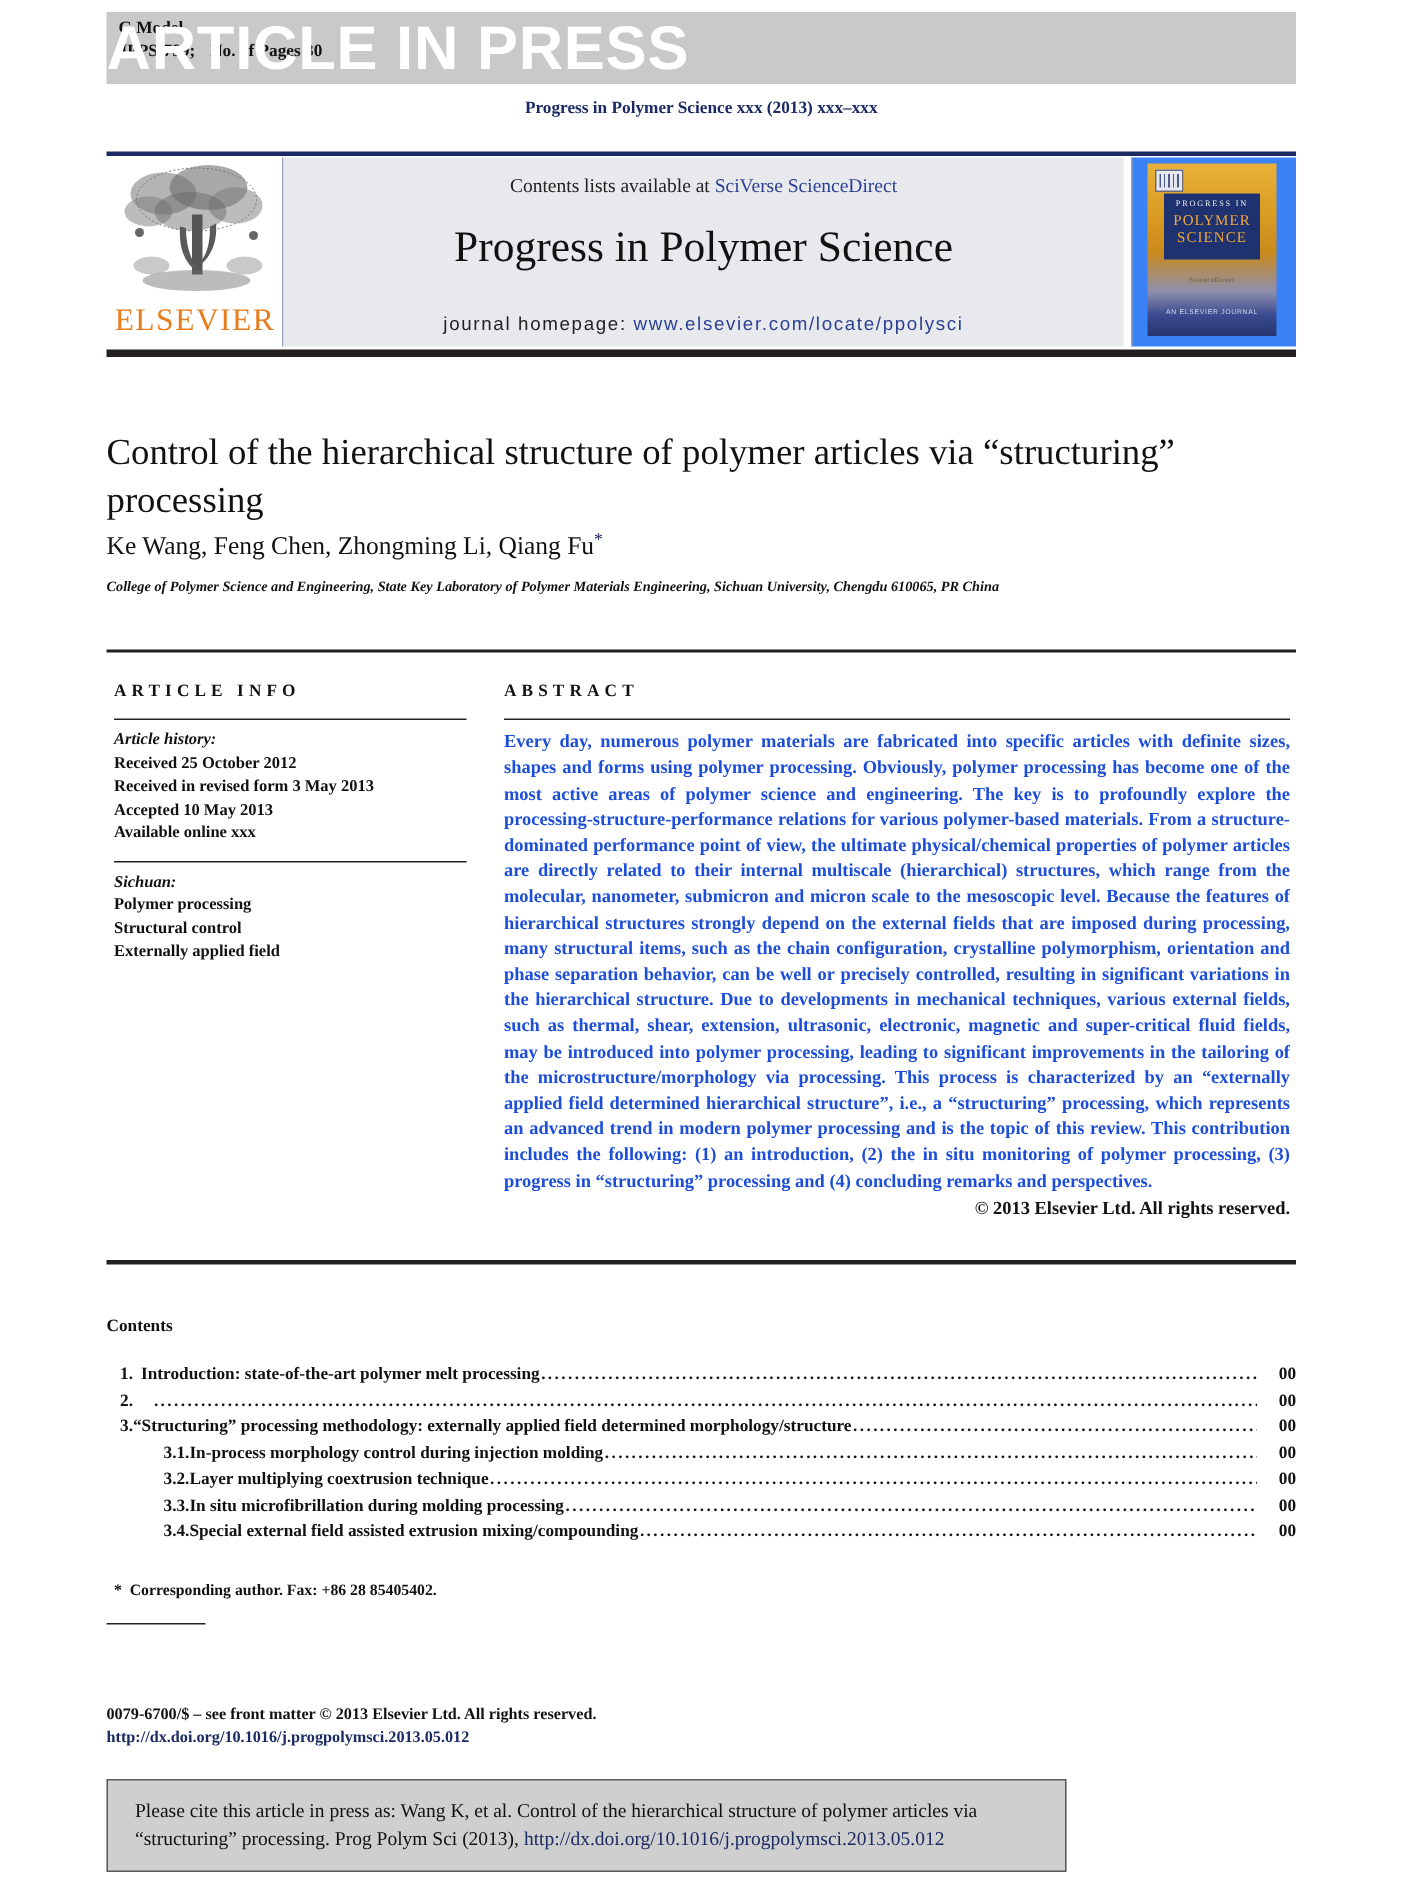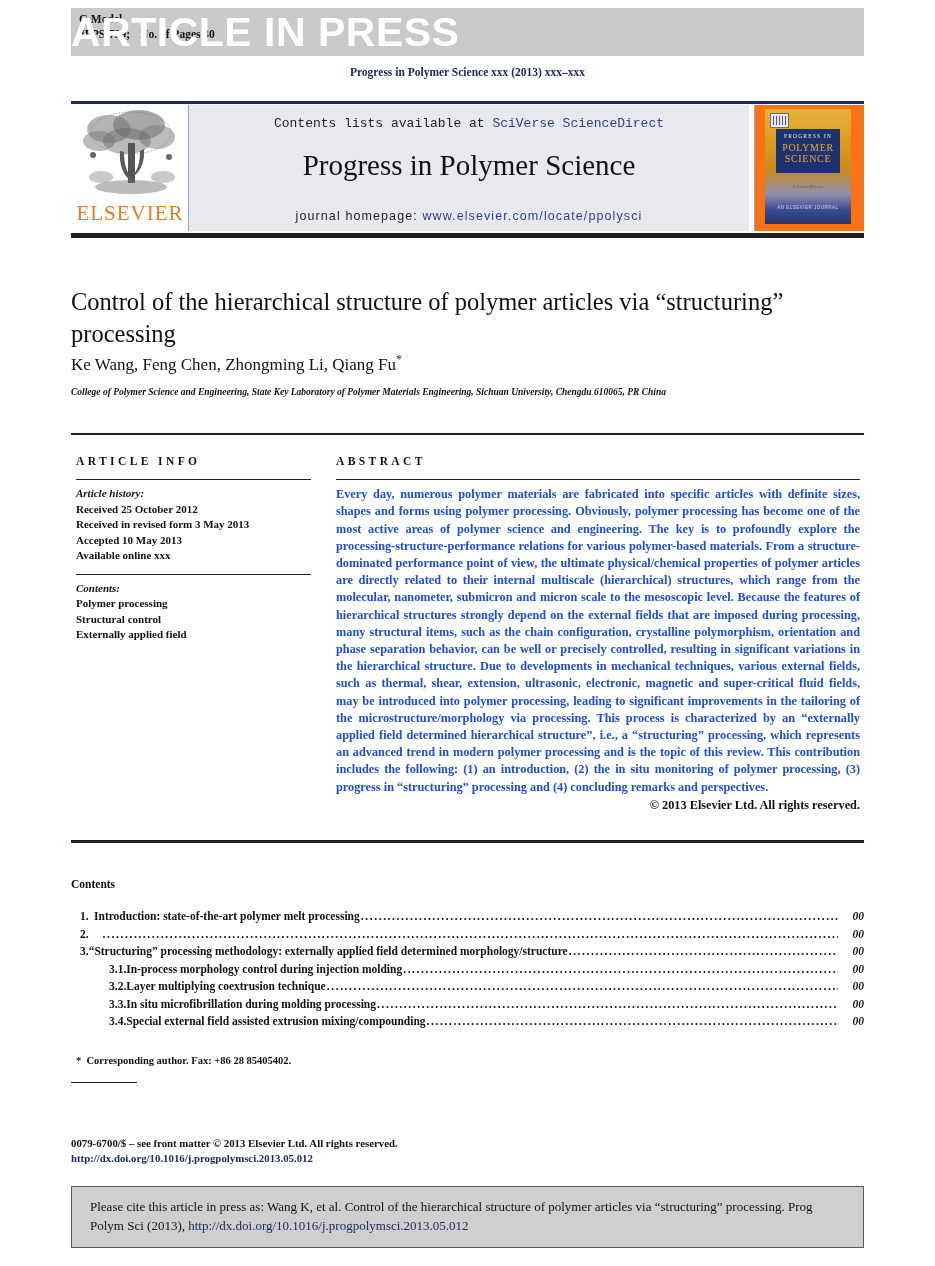--- a/index.html
+++ b/index.html
@@ -123,21 +123,21 @@
     width: 560px;
     height: 126px;
     background: #e8e9ed;
   }
   .cl-line {
     position: absolute;
     left: 0;
     right: 0;
     top: 11px;
     text-align: center;
-    font-family: Liberation Mono, monospace;
+    font-family: Liberation Serif, serif;
     font-size: 13px;
     color: #222;
   }
   .cl-line .sd { color: #2b3f92; }
   .journal-name {
     position: absolute;
     left: 0;
     right: 0;
     top: 42px;
     text-align: center;
@@ -157,21 +157,21 @@
     letter-spacing: 1.1px;
     color: #222;
   }
   .homepage .url { color: #2b3f92; }
   .cover-wrap {
     position: absolute;
     left: 683px;
     top: 0;
     width: 110px;
     height: 126px;
-    background: #f97316;
+    background: #3b82f6;
     border-left: 1px solid #9aa2c0;
     box-sizing: border-box;
   }
   .cover {
     position: absolute;
     left: 10px;
     top: 4px;
     width: 86px;
     height: 115px;
     background: linear-gradient(180deg,#e8b23a 0%, #d99b22 30%, #c98a1c 52%, #8f8fae 74%, #3a4a8f 88%, #24356f 100%);
@@ -371,21 +371,21 @@
   .toc-row.lvl2 .num { width: 62px; padding-left: 38px; box-sizing: border-box; }
   .toc-row .lbl { flex: 0 0 auto; }
   .toc-row .dots {
     flex: 1 1 auto;
     overflow: hidden;
     white-space: nowrap;
     letter-spacing: 1.6px;
     margin: 0 2px 0 1px;
     font-weight: bold;
   }
-  .toc-row .pg { flex: 0 0 auto; width: 24px; text-align: right; font-style: italic; }
+  .toc-row .pg { flex: 0 0 auto; width: 24px; text-align: right; }
 
   
   .foot-rule {
     position: absolute;
     left: 71px;
     top: 1082px;
     width: 66px;
     height: 1.4px;
     background: #231f20;
   }
@@ -414,21 +414,21 @@
     font-size: 10.8px;
     line-height: 15px;
     color: #111;
   }
 
   
   .cite-box {
     position: absolute;
     left: 71px;
     top: 1186px;
-    width: 793px;
+    width: 640px;
     height: 62px;
     box-sizing: border-box;
     background: #cfcfcf;
     border: 1.6px solid #5a5a5a;
     padding: 11px 16px 0 18px;
   }
   .cite-text {
     font-family: "Liberation Serif", serif;
     font-size: 13px;
     line-height: 18.5px;
@@ -515,21 +515,21 @@
     <div class="hr-thin"></div>
     <div class="info-body info-block">
       <div class="it">Article history:</div>
       <div>Received 25 October 2012</div>
       <div>Received in revised form 3 May 2013</div>
       <div>Accepted 10 May 2013</div>
       <div>Available online xxx</div>
     </div>
     <div class="hr-thin"></div>
     <div class="info-body">
-      <div class="it">Contents:</div>
+      <div class="it">Sichuan:</div>
       <div>Polymer processing</div>
       <div>Structural control</div>
       <div>Externally applied field</div>
     </div>
   </div>
 
   <div class="col-right">
     <div class="sec-head">ABSTRACT</div>
     <div class="hr-thin"></div>
     <div class="abstract-text">Every day, numerous polymer materials are fabricated into specific articles with definite sizes, shapes and forms using polymer processing. Obviously, polymer processing has become one of the most active areas of polymer science and engineering. The key is to profoundly explore the processing-structure-performance relations for various polymer-based materials. From a structure-dominated performance point of view, the ultimate physical/chemical properties of polymer articles are directly related to their internal multiscale (hierarchical) structures, which range from the molecular, nanometer, submicron and micron scale to the mesoscopic level. Because the features of hierarchical structures strongly depend on the external fields that are imposed during processing, many structural items, such as the chain configuration, crystalline polymorphism, orientation and phase separation behavior, can be well or precisely controlled, resulting in significant variations in the hierarchical structure. Due to developments in mechanical techniques, various external fields, such as thermal, shear, extension, ultrasonic, electronic, magnetic and super-critical fluid fields, may be introduced into polymer processing, leading to significant improvements in the tailoring of the microstructure/morphology via processing. This process is characterized by an “externally applied field determined hierarchical structure”, i.e., a “structuring” processing, which represents an advanced trend in modern polymer processing and is the topic of this review. This contribution includes the following: (1) an introduction, (2) the in situ monitoring of polymer processing, (3) progress in “structuring” processing and (4) concluding remarks and perspectives.</div>

